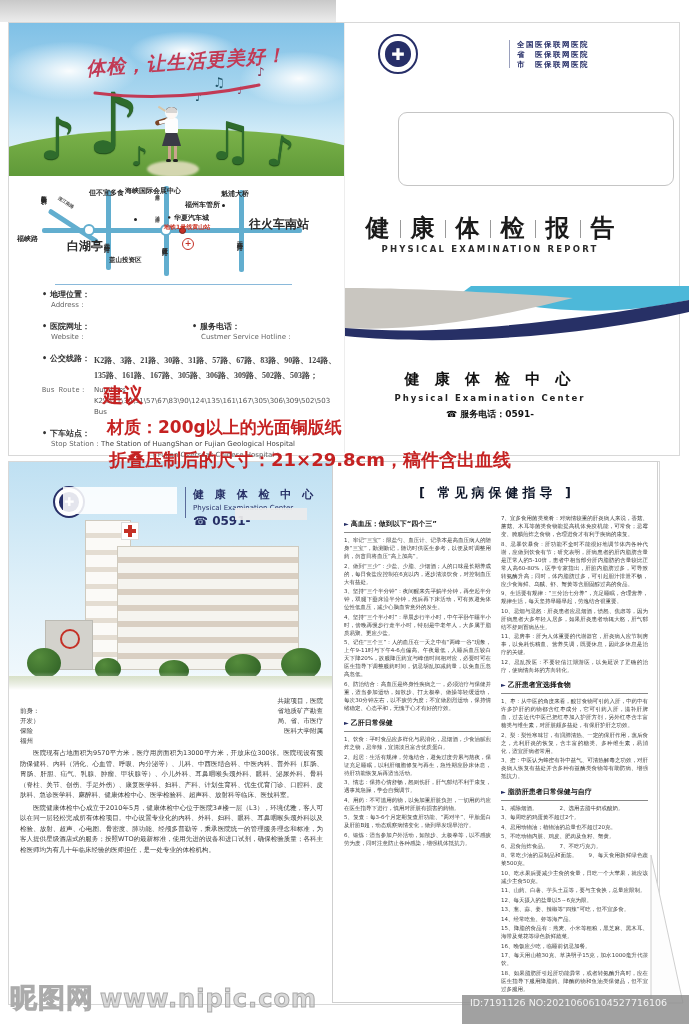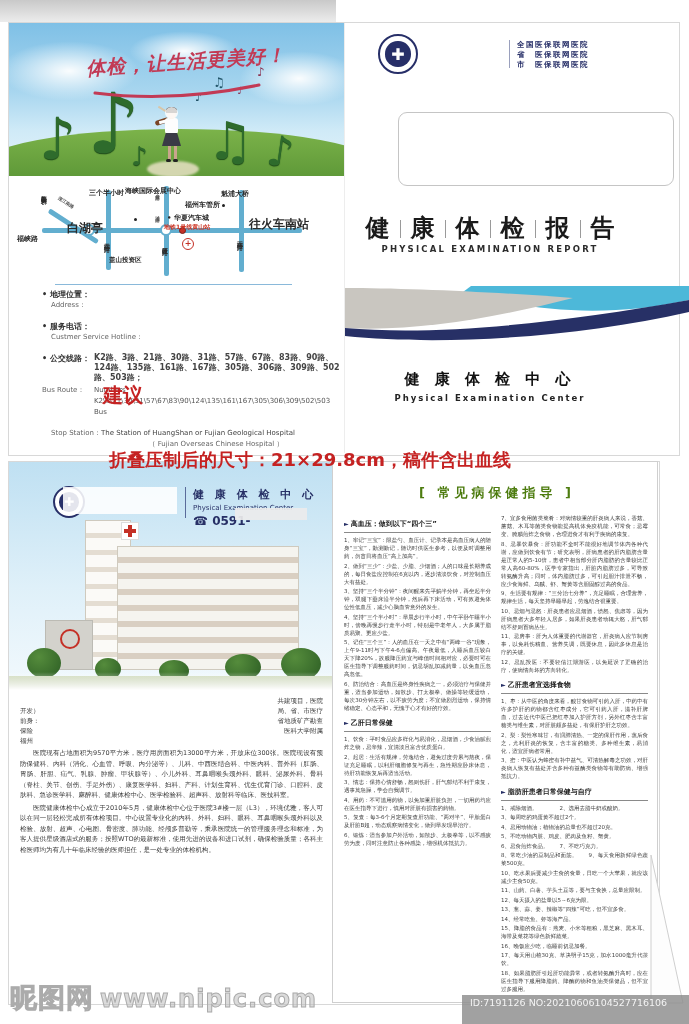--- a/index.html
+++ b/index.html
@@ -60,21 +60,21 @@
   
   .contact{left:42px;top:289px;width:300px;font-size:8px;}
   .c-cn{font-weight:bold;color:#333;}
   .c-cn::before{content:"• ";}
   .c-en{color:#666;font-size:7px;padding-left:9px;}
   .c-row{margin-bottom:10px;line-height:11px;}
   .c-flex{display:flex;}
   .c-val{color:#444;}
   .bus-wrap{display:flex;}
   .bus-lab{flex:0 0 52px;}
-  .bus-val{flex:1;line-height:10px;color:#444;font-weight:bold;}
+  .bus-val{flex:1;line-height:15px;color:#444;font-weight:bold;font-family:Liberation Serif, serif;}
   .bus-en-val{flex:1;line-height:11px;color:#555;font-size:7px;}
 
   
   .logo-circ{border-radius:50%;border:2px solid #272f68;background:#fff;}
   .logo-inner{position:absolute;left:15%;top:15%;width:70%;height:70%;border-radius:50%;background:#272f68;}
   .logo-cross{position:absolute;left:50%;top:50%;transform:translate(-50%,-50%);color:#fff;font-weight:bold;}
   .net-sep{left:509px;top:40px;width:1px;height:28px;background:#9aa0bd;}
   .network{left:517px;top:40px;font-size:7.5px;font-weight:bold;color:#272f68;letter-spacing:1.5px;line-height:10px;}
   .window-cut{left:398px;top:112px;width:274px;height:72px;background:#fff;border:1.5px solid #c5c5c5;border-radius:9px;}
   .report-title{left:360px;top:212px;width:260px;display:flex;justify-content:center;align-items:center;
@@ -122,21 +122,21 @@
 
   
   .intro{left:20px;top:696px;width:303px;font-size:6.5px;line-height:10.5px;color:#3a3a3a;text-align:justify;}
   .mask-line{display:flex;justify-content:space-between;line-height:10px;}
   .censor-gap{flex:1;}
   .ipara{text-indent:2em;margin-top:2px;}
 
   
   .panel{left:332px;top:461px;width:326px;height:542px;background:#fff;border:1px solid #cfcfcf;box-sizing:border-box;}
   .guide-title{left:372px;top:484px;width:250px;text-align:center;font-size:13px;font-weight:bold;
-    color:#4d7c0f;letter-spacing:4px;white-space:nowrap;}
+    color:#0f172a;letter-spacing:4px;white-space:nowrap;}
   .guide-cols{left:344px;top:514px;width:304px;display:flex;gap:10px;}
   .gcol{flex:1;min-width:0;}
   .gcol .h{font-size:7px;font-weight:bold;color:#1c1c1c;border-bottom:1px solid #8a8a8a;
     padding:5px 0 3px;margin-bottom:3px;white-space:nowrap;overflow:hidden;}
   .gcol .h::before{content:"► ";color:#273066;font-size:6px;}
   .gcol .t{font-size:5.5px;line-height:8px;color:#3d3d3d;text-align:justify;margin-bottom:1.5px;}
 
   
   .flap{left:650px;top:855px;width:39px;height:150px;}
   .idbar{left:462px;top:995px;width:227px;height:33px;background:rgba(140,140,140,.82);
@@ -197,63 +197,68 @@
     <div class="road" style="left:97px;top:12px;width:5px;height:80px;"></div>
     <div class="road" style="left:155px;top:8px;width:5px;height:90px;"></div>
     <div class="road" style="left:230px;top:12px;width:5px;height:82px;"></div>
     <div class="road" style="left:40px;top:30px;width:58px;height:5px;transform:rotate(33deg);transform-origin:left center;"></div>
     <div class="node" style="left:74px;top:46px;"></div>
     <div class="node" style="left:151px;top:46px;"></div>
     <div class="metrodot" style="left:170px;top:49px;"></div>
     <div class="mdot" style="left:125px;top:40px;"></div>
     <div class="mdot" style="left:213px;top:26px;"></div>
     <div class="hosp-mark" style="left:173px;top:60px;">+</div>
-    <div class="mlabel" style="left:80px;top:10px;">三个半小时</div>
+    <div class="mlabel" style="left:80px;top:10px;">但不宜多食</div>
     <div class="mlabel" style="left:116px;top:8px;">海峡国际会展中心</div>
     <div class="mlabel" style="left:212px;top:11px;">魁浦大桥</div>
     <div class="mlabel v" style="left:30px;top:12px;font-size:6px;">鳌峰大桥</div>
     <div class="mlabel tiny" style="left:48px;top:22px;transform:rotate(33deg);">连江南路</div>
     <div class="mlabel" style="left:100px;top:34px;font-size:6.5px;margin-top:44px;">盖山投资区</div>
     <div class="mlabel v tiny" style="left:146px;top:12px;">会展路</div>
     <div class="mlabel v tiny" style="left:146px;top:34px;">浦上路</div>
     <div class="mlabel" style="left:176px;top:22px;">福州车管所</div>
     <div class="mlabel" style="left:158px;top:35px;">• 华夏汽车城</div>
     <div class="mlabel red" style="left:155px;top:45px;">地铁1号线黄山站</div>
     <div class="mlabel big" style="left:240px;top:38px;">往火车南站</div>
     <div class="mlabel" style="left:8px;top:56px;">福峡路</div>
-    <div class="mlabel big" style="left:58px;top:42px;">白湖亭</div>
+    <div class="mlabel big" style="left:58px;top:60px;">白湖亭</div>
     <div class="mlabel v" style="left:93px;top:60px;font-size:6px;">南二环路</div>
     <div class="mlabel v" style="left:151px;top:64px;font-size:6px;">叶厦路</div>
     <div class="mlabel v" style="left:226px;top:58px;font-size:6px;">南三环路</div>
   </div>
 
   <div class="abs blue-sep"></div>
 
   <div class="abs contact">
     <div class="c-row">
       <div class="c-cn">地理位置：</div>
       <div class="c-en">Address：</div>
     </div>
     <div class="c-row c-flex">
+      <div style="width:150px;">
+        <div class="c-cn">医院网址：</div>
+        <div class="c-en">Website：</div>
+      </div>
       <div>
         <div class="c-cn">服务电话：</div>
         <div class="c-en">Custmer Service Hotline：</div>
       </div>
     </div>
     <div class="c-row">
       <div class="bus-wrap">
         <div class="c-cn bus-lab">公交线路：</div>
         <div class="bus-val">K2路、3路、21路、30路、31路、57路、67路、83路、90路、124路、135路、161路、167路、305路、306路、309路、502路、503路；</div>
       </div>
       <div class="bus-wrap" style="margin-top:2px;">
-        <div class="c-en bus-lab" style="padding-left:0;">Bus Route：</div>
+        <div class="c-en bus-lab" style="padding-left:0;font-family:Liberation Mono, monospace;">Bus Route：</div>
         <div class="bus-en-val">Numbers K2\3\21\30\31\57\67\83\90\124\135\161\167\305\306\309\502\503 Bus</div>
       </div>
     </div>
     <div class="c-row">
+      <div class="c-cn">下车站点：</div>
       <div class="c-en"><span>Stop Station：</span><span class="c-val">The Station of HuangShan or Fujian Geological Hospital</span></div>
       <div class="c-en" style="padding-left:48px;text-align:center;">（ Fujian Overseas Chinese Hospital ）</div>
     </div>
   </div>
 
   <div class="abs logo-circ" style="left:378px;top:34px;width:36px;height:36px;">
     <div class="logo-inner"></div>
     <div class="logo-cross" style="font-size:16px;">✚</div>
   </div>
   <div class="abs net-sep"></div>
@@ -279,23 +284,25 @@
 
   <svg class="abs swoosh" viewBox="0 0 344 64">
     <path d="M118,6 C190,26 262,32 344,14 L344,0 L126,0 Z" fill="#4db8d9"></path>
     <path d="M0,2 L0,42 C70,46 150,32 228,12 C150,6 60,2 0,2 Z" fill="#c9c6c0"></path>
     <path d="M0,42 C90,50 210,38 344,14 L344,26 C230,52 95,60 0,50 Z" fill="#273066"></path>
   </svg>
 
   <div class="abs center-block">
     <div class="center-cn">健 康 体 检 中 心</div>
     <div class="center-en">Physical Examination Center</div>
+    <div class="center-ph">☎ 服务电话：0591-</div>
   </div>
 
   <div class="abs red-note rn1">建议</div>
+  <div class="abs red-note rn2">材质：200g以上的光面铜版纸</div>
   <div class="abs red-note rn3">折叠压制后的尺寸：21×29.8cm，稿件含出血线</div>
 
   <div class="abs sheet-bottom"></div>
 
   <div class="abs art-bot">
     <div class="bh-logo logo-circ">
       <div class="logo-inner"></div>
       <div class="logo-cross" style="font-size:12px;">✚</div>
     </div>
     <div class="bh-censor1"></div>
@@ -324,29 +331,29 @@
   <div class="abs intro">
     <div>
 
         <div class="mask-line">
           <span></span>
           <span class="censor-gap"></span>
           <span>共建项目，医院</span>
         </div>
 
         <div class="mask-line">
+          <span>前身：</span>
+          <span class="censor-gap"></span>
+          <span>省地质矿产勘查</span>
+        </div>
+
+        <div class="mask-line">
           <span>开发）</span>
           <span class="censor-gap"></span>
           <span>局、省、市医疗</span>
-        </div>
-
-        <div class="mask-line">
-          <span>前身：</span>
-          <span class="censor-gap"></span>
-          <span>省地质矿产勘查</span>
         </div>
 
         <div class="mask-line">
           <span>保险</span>
           <span class="censor-gap"></span>
           <span>医科大学附属</span>
         </div>
 
         <div class="mask-line">
           <span>福州</span>

